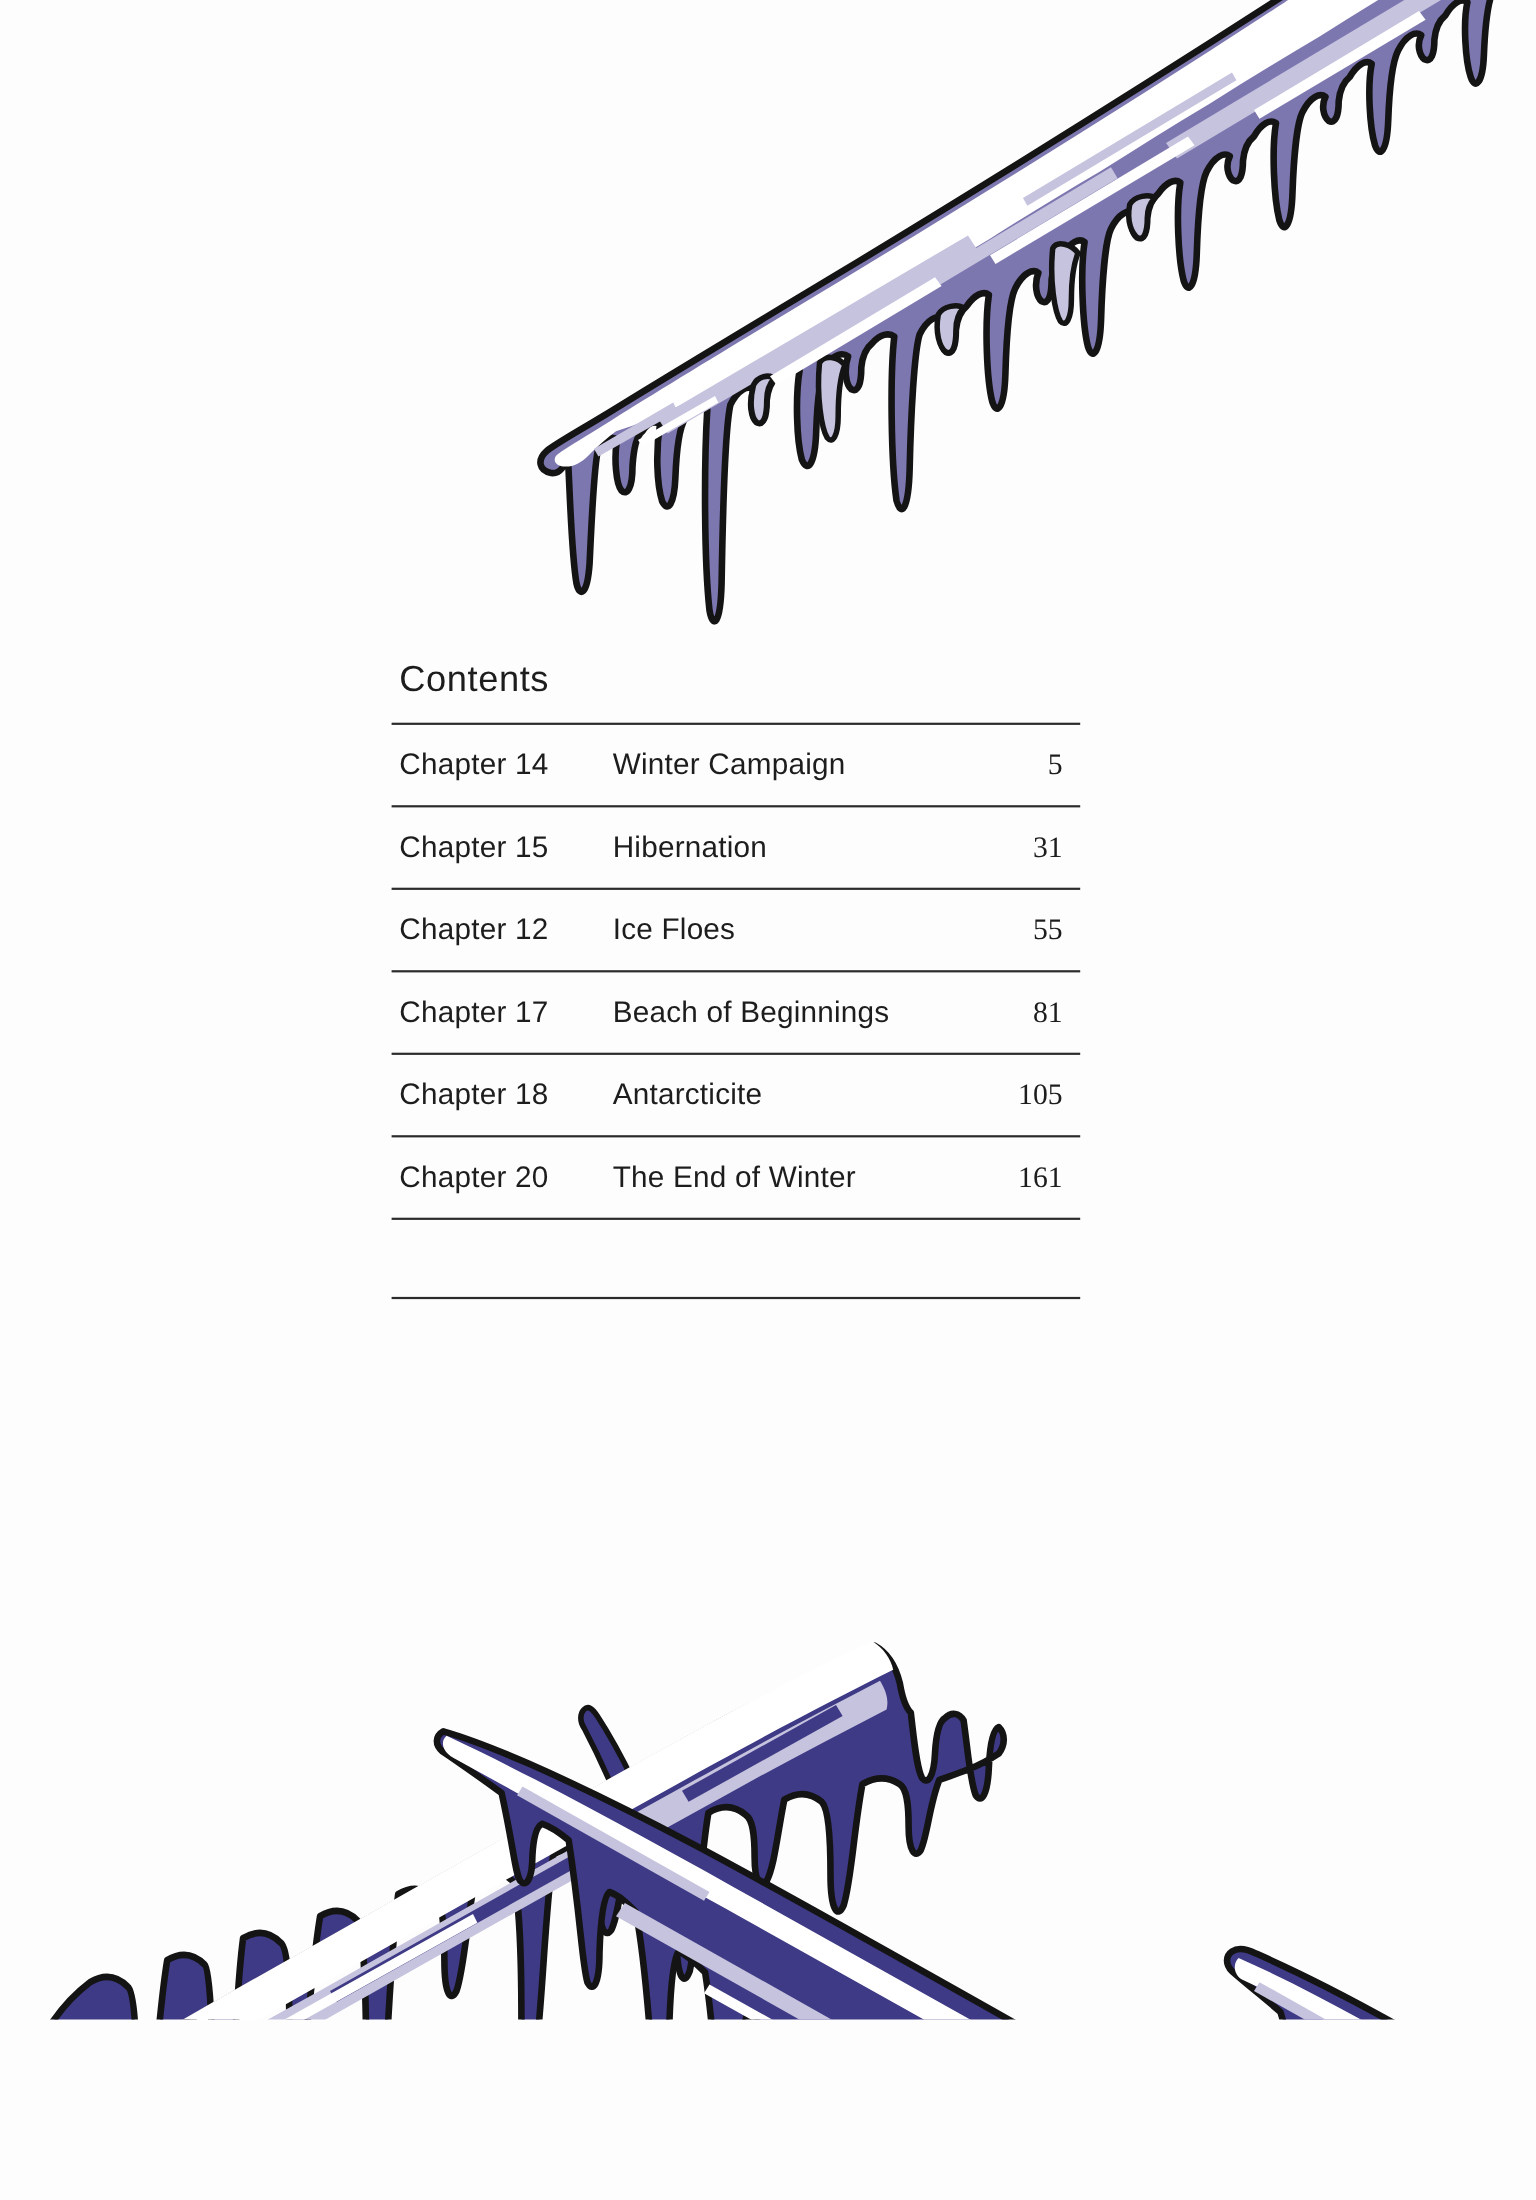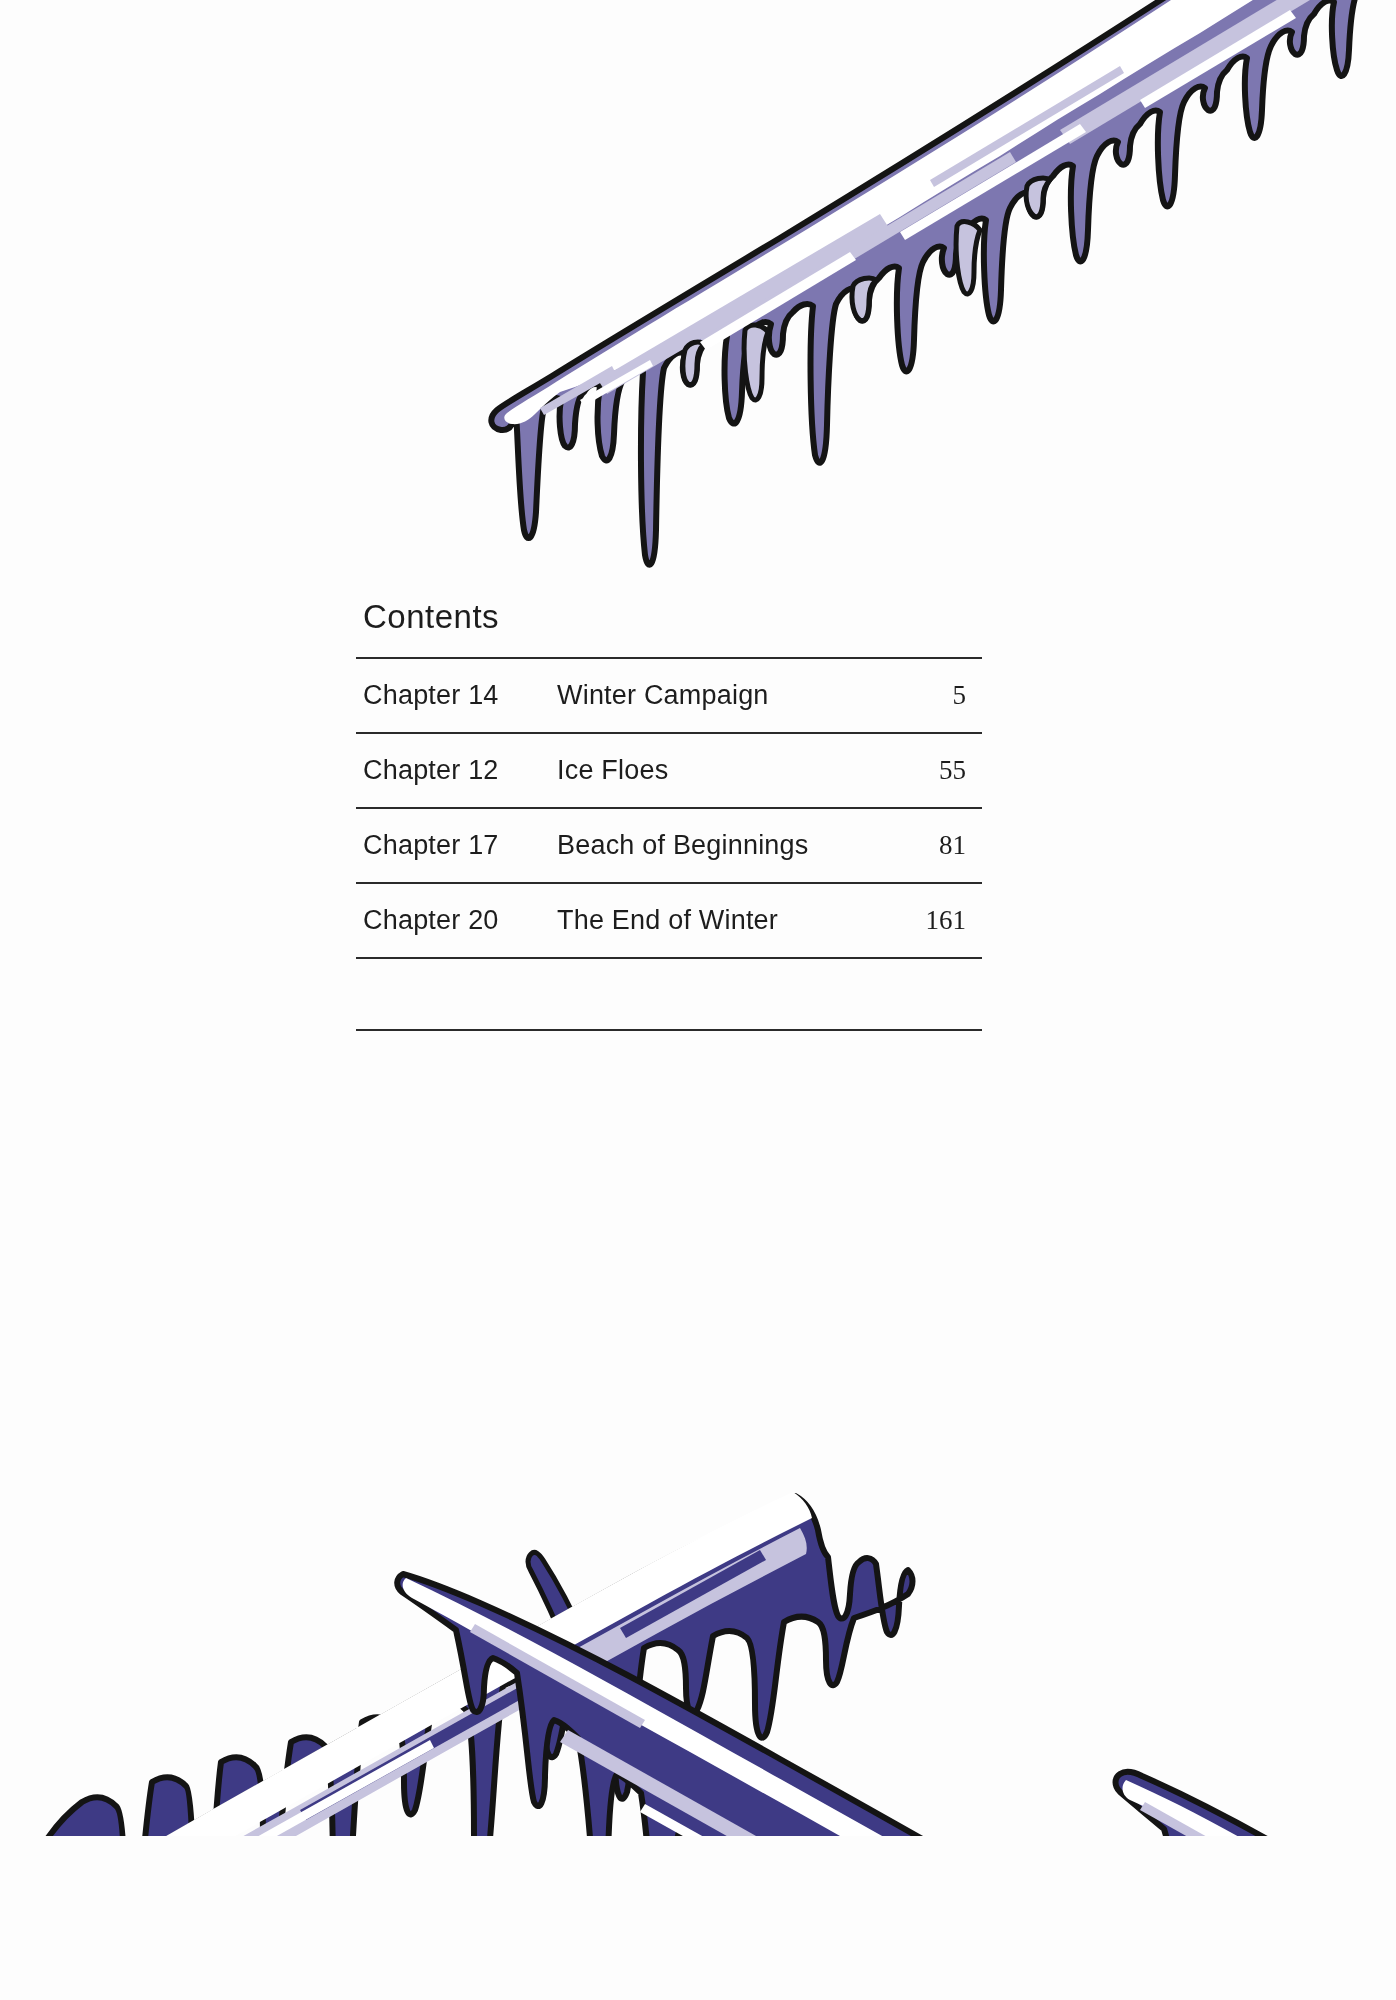--- a/index.html
+++ b/index.html
@@ -144,33 +144,43 @@
     <h1 class="toc-heading">Contents</h1>
 
     <div class="toc-table">
 
       <div class="toc-row">
         <span class="toc-chapter">Chapter 14</span>
         <span class="toc-title">Winter Campaign</span>
         <span class="toc-page">5</span>
       </div>
 
+      <div class="toc-row">
+        <span class="toc-chapter">Chapter 15</span>
+        <span class="toc-title">Hibernation</span>
+        <span class="toc-page">31</span>
+      </div>
 
       <div class="toc-row">
         <span class="toc-chapter">Chapter 12</span>
         <span class="toc-title">Ice Floes</span>
         <span class="toc-page">55</span>
       </div>
 
       <div class="toc-row">
         <span class="toc-chapter">Chapter 17</span>
         <span class="toc-title">Beach of Beginnings</span>
         <span class="toc-page">81</span>
       </div>
 
+      <div class="toc-row">
+        <span class="toc-chapter">Chapter 18</span>
+        <span class="toc-title">Antarcticite</span>
+        <span class="toc-page">105</span>
+      </div>
 
 
       <div class="toc-row">
         <span class="toc-chapter">Chapter 20</span>
         <span class="toc-title">The End of Winter</span>
         <span class="toc-page">161</span>
       </div>
 
       <div class="toc-spacer"></div>
 

